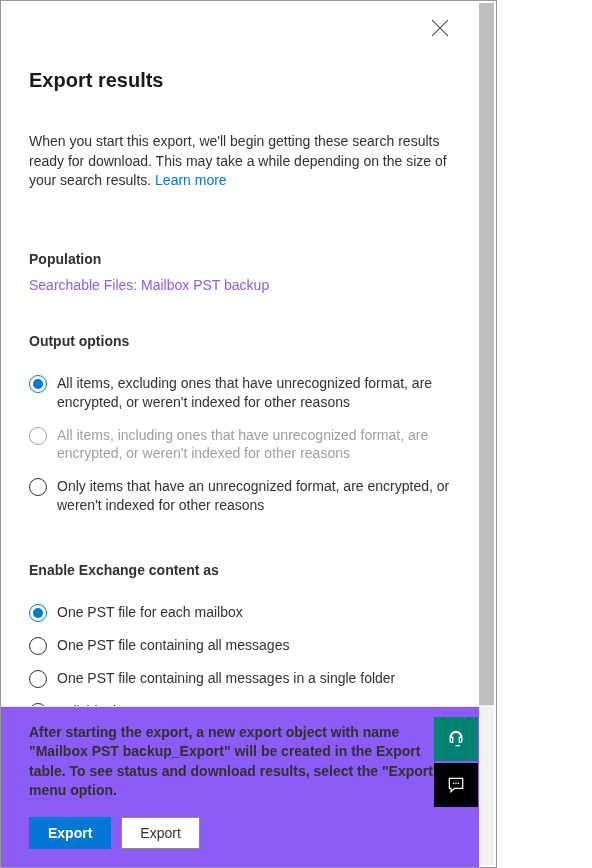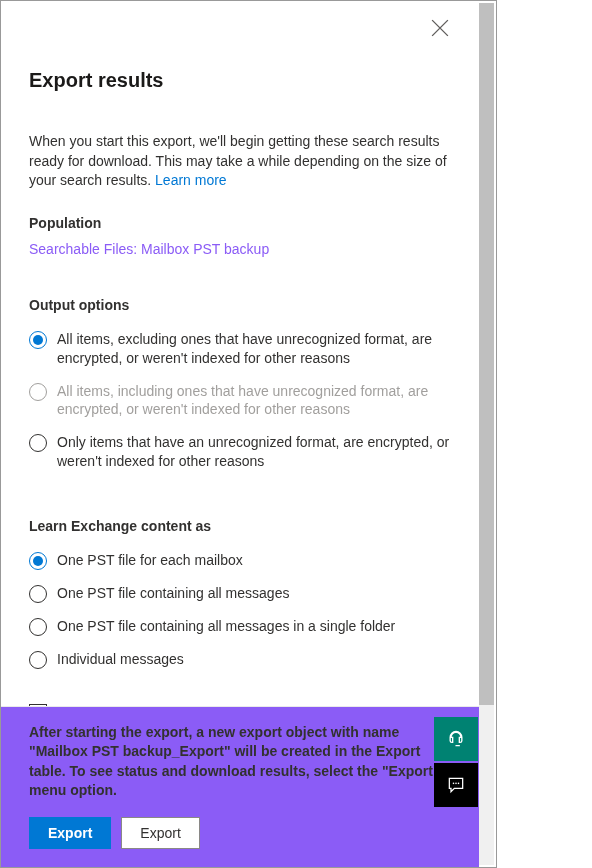--- a/index.html
+++ b/index.html
@@ -6,24 +6,24 @@
     html, body { width: 592px; height: 868px; font-family: "Segoe UI", Arial, sans-serif; background: #fff; color: #323130; }
     .frame { position: relative; width: 497px; height: 868px; border: 1px solid #999; background: #fff; overflow: hidden; }
     .scrollbar-track { position: absolute; top: 2px; right: 2px; width: 15px; height: 862px; background: #f0f0f0; }
     .scrollbar-thumb { position: absolute; top: 0; left: 0; width: 15px; height: 702px; background: #bfbfbf; }
     .content { position: absolute; top: 0; left: 0; right: 17px; height: 730px; padding: 20px 28px 0 28px; overflow: hidden; }
     .close { position: absolute; top: 18px; right: 30px; width: 18px; height: 18px; cursor: pointer; }
     .close svg { width: 18px; height: 18px; }
     h1 { font-size: 20px; font-weight: 700; color: #1b1a19; margin-top: 48px; margin-bottom: 40px; }
     .intro { font-size: 14px; line-height: 1.4; color: #323130; margin-top: 40px; }
     .intro a { color: #0078d4; text-decoration: none; }
-    .section-head { font-size: 14px; font-weight: 600; color: #323130; margin-top: 24px; margin-bottom: 10px; }
+    .section-head { font-size: 14px; font-weight: 600; color: #323130; margin-top: 60px; margin-bottom: 10px; }
     .section-head.tight { margin-top: 40px; }
     .static-line { font-size: 14px; color: #8b5cf6; }
-    .radio-group { margin-top: 10px; }
+    .radio-group { margin-top: 18px; }
     .radio-item { display: flex; align-items: flex-start; gap: 10px; padding: 7px 0; cursor: pointer; }
     .radio-item .circle { flex: 0 0 18px; width: 18px; height: 18px; border: 1px solid #323130; border-radius: 50%; margin-top: 1px; position: relative; background: #fff; }
     .radio-item.selected .circle { border-color: #0078d4; }
     .radio-item.selected .circle::after { content: ""; position: absolute; top: 3px; left: 3px; width: 10px; height: 10px; border-radius: 50%; background: #0078d4; }
     .radio-item.disabled .circle { border-color: #a19f9d; }
     .radio-item .label { font-size: 14px; line-height: 1.35; color: #323130; }
     .radio-item.disabled .label { color: #a19f9d; }
     .checkbox-item { display: flex; align-items: center; gap: 10px; margin-top: 28px; cursor: pointer; }
     .checkbox-item .box { flex: 0 0 18px; width: 18px; height: 18px; border: 1px solid #323130; background: #fff; }
     .checkbox-item .label { font-size: 14px; color: #323130; }
@@ -74,21 +74,21 @@
       <div class="radio-item disabled">
         <span class="circle"></span>
         <span class="label">All items, including ones that have unrecognized format, are encrypted, or weren't indexed for other reasons</span>
       </div>
       <div class="radio-item">
         <span class="circle"></span>
         <span class="label">Only items that have an unrecognized format, are encrypted, or weren't indexed for other reasons</span>
       </div>
     </div>
 
-    <div class="section-head tight">Learn Exchange content as</div>
+    <div class="section-head tight">Enable Exchange content as</div>
     <div class="radio-group">
       <div class="radio-item selected">
         <span class="circle"></span>
         <span class="label">One PST file for each mailbox</span>
       </div>
       <div class="radio-item">
         <span class="circle"></span>
         <span class="label">One PST file containing all messages</span>
       </div>
       <div class="radio-item">

